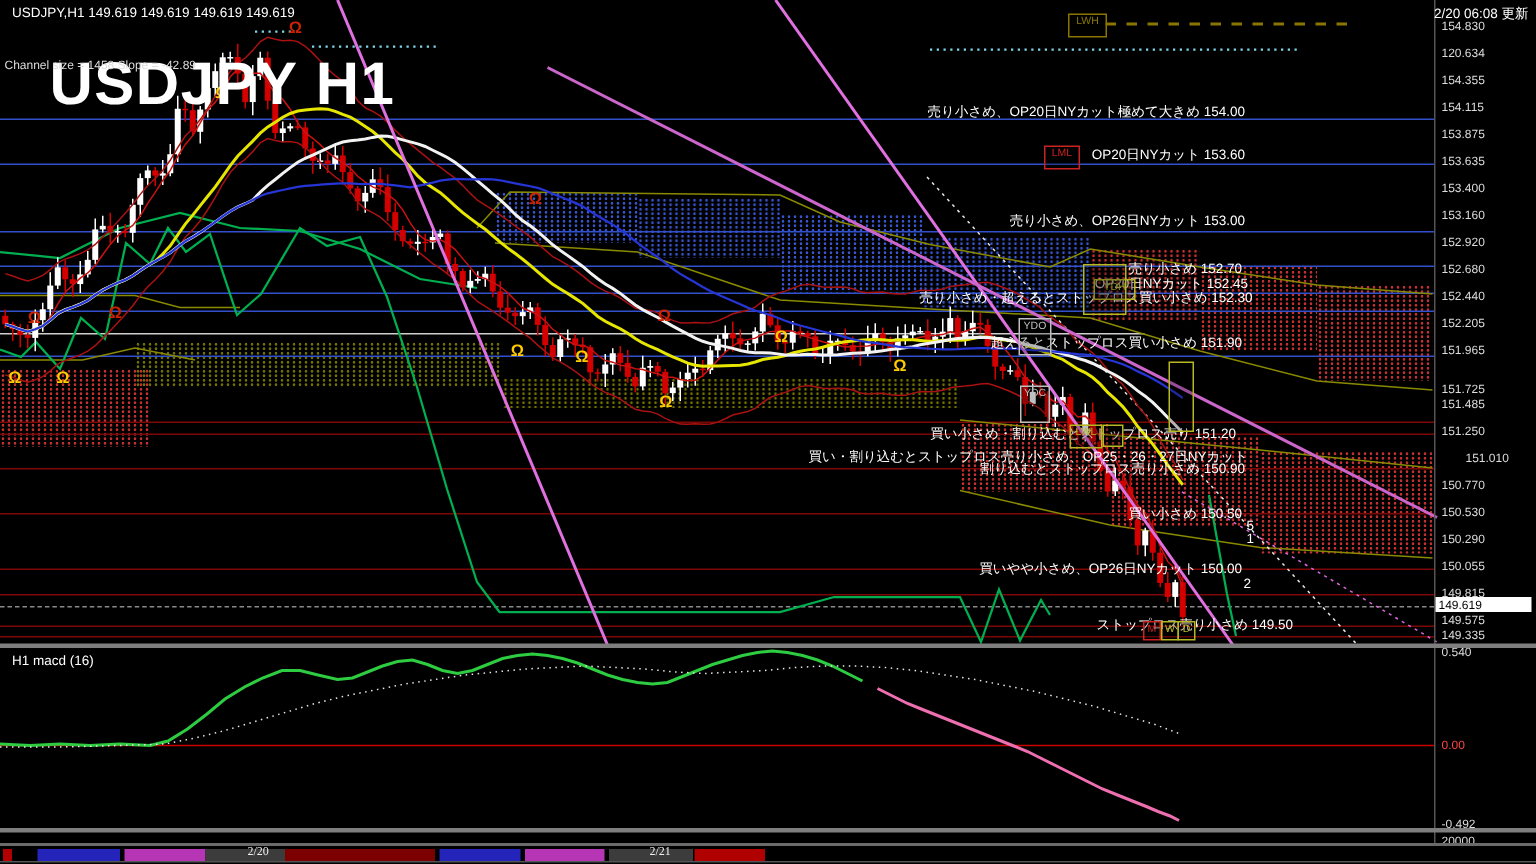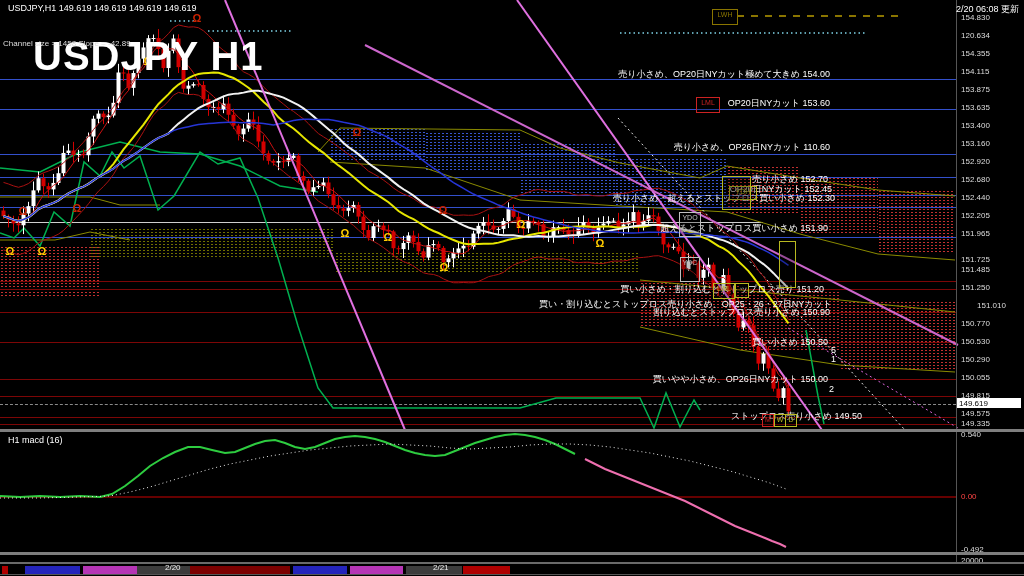--- a/index.html
+++ b/index.html
@@ -11,21 +11,21 @@
   .dots-blue{background-image:radial-gradient(circle,#3a58d8 .9px,transparent 1.05px);background-size:4px 3px;}
   .dots-red{background-image:radial-gradient(circle,#cc3333 .9px,transparent 1.05px);background-size:4px 3px;}
   .dots-olive{background-image:radial-gradient(circle,#a0a000 .9px,transparent 1.05px);background-size:4px 3px;opacity:.7;}
   .axlbl{position:absolute;left:961px;font-size:8px;color:#dcdcdc;z-index:5;white-space:nowrap;}
   .sublbl{position:absolute;left:961px;font-size:8px;color:#dcdcdc;z-index:6;white-space:nowrap;}
   .ann{position:absolute;font-size:9px;color:#fff;white-space:nowrap;z-index:6;}
   .bx{position:absolute;border:1px solid;font-size:7px;line-height:9px;text-align:center;z-index:6;background:rgba(0,0,0,.25);}
   .sep{position:absolute;left:0;width:1024px;background:#7e7e7e;z-index:7;}
   .axline{position:absolute;top:0;width:1px;height:562px;background:#555;left:956px;z-index:4;}
   .seg{position:absolute;height:8px;top:566px;z-index:8;}
-  .dt{position:absolute;top:563px;font-size:8px;color:#f0f0f0;z-index:9;white-space:nowrap;}
+  .dt{position:absolute;top:563px;font-size:8px;color:#f0f0f0;z-index:9;white-space:nowrap;font-family:Liberation Serif, serif;}
   .cp{position:absolute;left:957px;top:398px;width:60px;background:#fff;color:#000;
       font-size:8px;padding:1px 2px 0 2px;z-index:8;}
   .wm{position:absolute;left:33px;top:36px;font-size:40px;color:#fff;font-weight:600;
       letter-spacing:1px;z-index:5;line-height:1;}
   .hd{position:absolute;left:8px;top:3px;font-size:9px;color:#fff;z-index:6;white-space:nowrap;text-align:right;}
   .ch{position:absolute;left:3px;top:39px;font-size:8px;color:#ddd;z-index:6;white-space:nowrap;}
   .upd{position:absolute;right:5px;top:3px;font-size:9px;color:#fff;z-index:6;white-space:nowrap;}
   .mlbl{position:absolute;left:8px;top:435px;font-size:9px;color:#fff;z-index:6;}
   .dashline{position:absolute;left:0;width:956px;height:0;border-top:1px dashed #8a8a8a;z-index:2;}
 </style>
@@ -436,21 +436,21 @@
       </g>
       <line x1="0" y1="497" x2="956" y2="497" stroke="#cc0000" stroke-width="1"></line>
       <polyline points="0,496 20,497 40,496 60,497 80,496 100,497 112,494 125,486 138,476 150,466 163,458 175,452 188,447 200,447 212,450 225,453 235,452 245,448 255,444 265,441 275,440 285,443 295,447 305,449 315,447 325,443 335,439 345,437 355,436 365,437 375,439 385,442 395,446 405,450 415,453 425,455 435,456 445,455 455,451 465,447 475,443 485,440 495,437 505,435 515,434 525,435 535,437 545,440 555,444 565,449 575,454" fill="none" stroke="#2ecc40" stroke-width="2"></polyline>
       <polyline points="585,459 595,464 605,469 615,473 625,477 635,481 645,485 655,489 665,493 675,497 685,501 695,506 705,511 715,516 725,521 735,526 745,530 755,534 765,538 772,541 780,544 786,547" fill="none" stroke="#ee6faf" stroke-width="2"></polyline>
       <polyline points="0,498 40,498 80,497 110,496 130,492 150,487 170,481 190,475 210,469 230,464 250,460 270,456 290,453 310,450 330,448 350,446 370,445 390,444 410,445 430,446 450,448 470,449 490,448 510,447 530,445 550,444 570,444 590,445 610,447 630,450 650,453 670,457 690,461 710,466 730,471 750,477 770,483 786,489" fill="none" stroke="#e8e8e8" stroke-width="1" stroke-dasharray="1,3"></polyline>
     </svg>
 
   <div id="annotations">
       <div class="ann" style="right:194px;top:68px;">売り小さめ、OP20日NYカット極めて大きめ 154.00</div>
       <div class="ann" style="right:194px;top:97px;">OP20日NYカット 153.60</div>
-      <div class="ann" style="right:194px;top:141px;">売り小さめ、OP26日NYカット 110.60</div>
+      <div class="ann" style="right:194px;top:141px;">売り小さめ、OP26日NYカット 153.00</div>
       <div class="ann" style="right:196px;top:173px;">売り小さめ 152.70</div>
       <div class="ann" style="right:192px;top:183px;">OP20日NYカット 152.45</div>
       <div class="ann" style="right:189px;top:192px;">売り小さめ・超えるとストップロス買い小さめ 152.30</div>
       <div class="ann" style="right:196px;top:222px;">超えるとストップロス買い小さめ 151.90</div>
       <div class="ann" style="right:200px;top:283px;">買い小さめ・割り込むとストップロス売り 151.20</div>
       <div class="ann" style="right:192px;top:298px;">買い・割り込むとストップロス売り小さめ、OP25・26・27日NYカット</div>
       <div class="ann" style="right:194px;top:306px;">割り込むとストップロス売り小さめ 150.90</div>
       <div class="ann" style="right:196px;top:336px;">買い小さめ 150.50</div>
       <div class="ann" style="right:196px;top:373px;">買いやや小さめ、OP26日NYカット 150.00</div>
       <div class="ann" style="right:162px;top:410px;margin-left:36px;">ストップロス売り小さめ 149.50</div>

